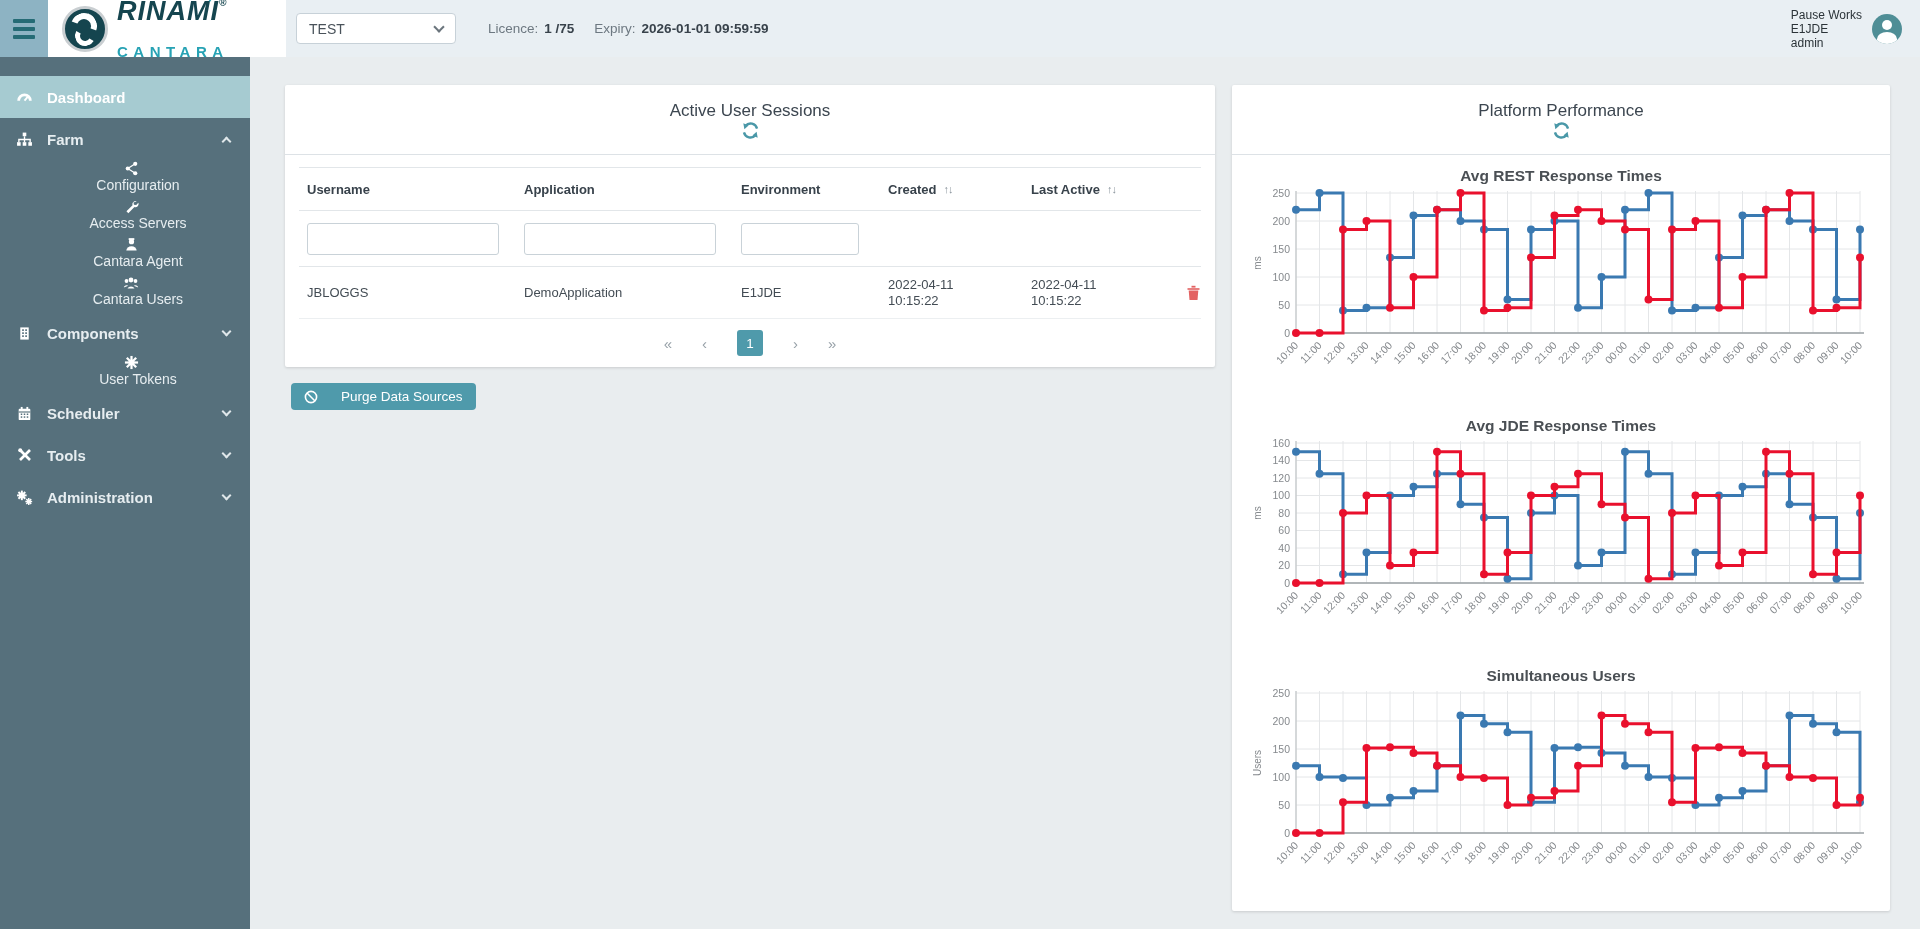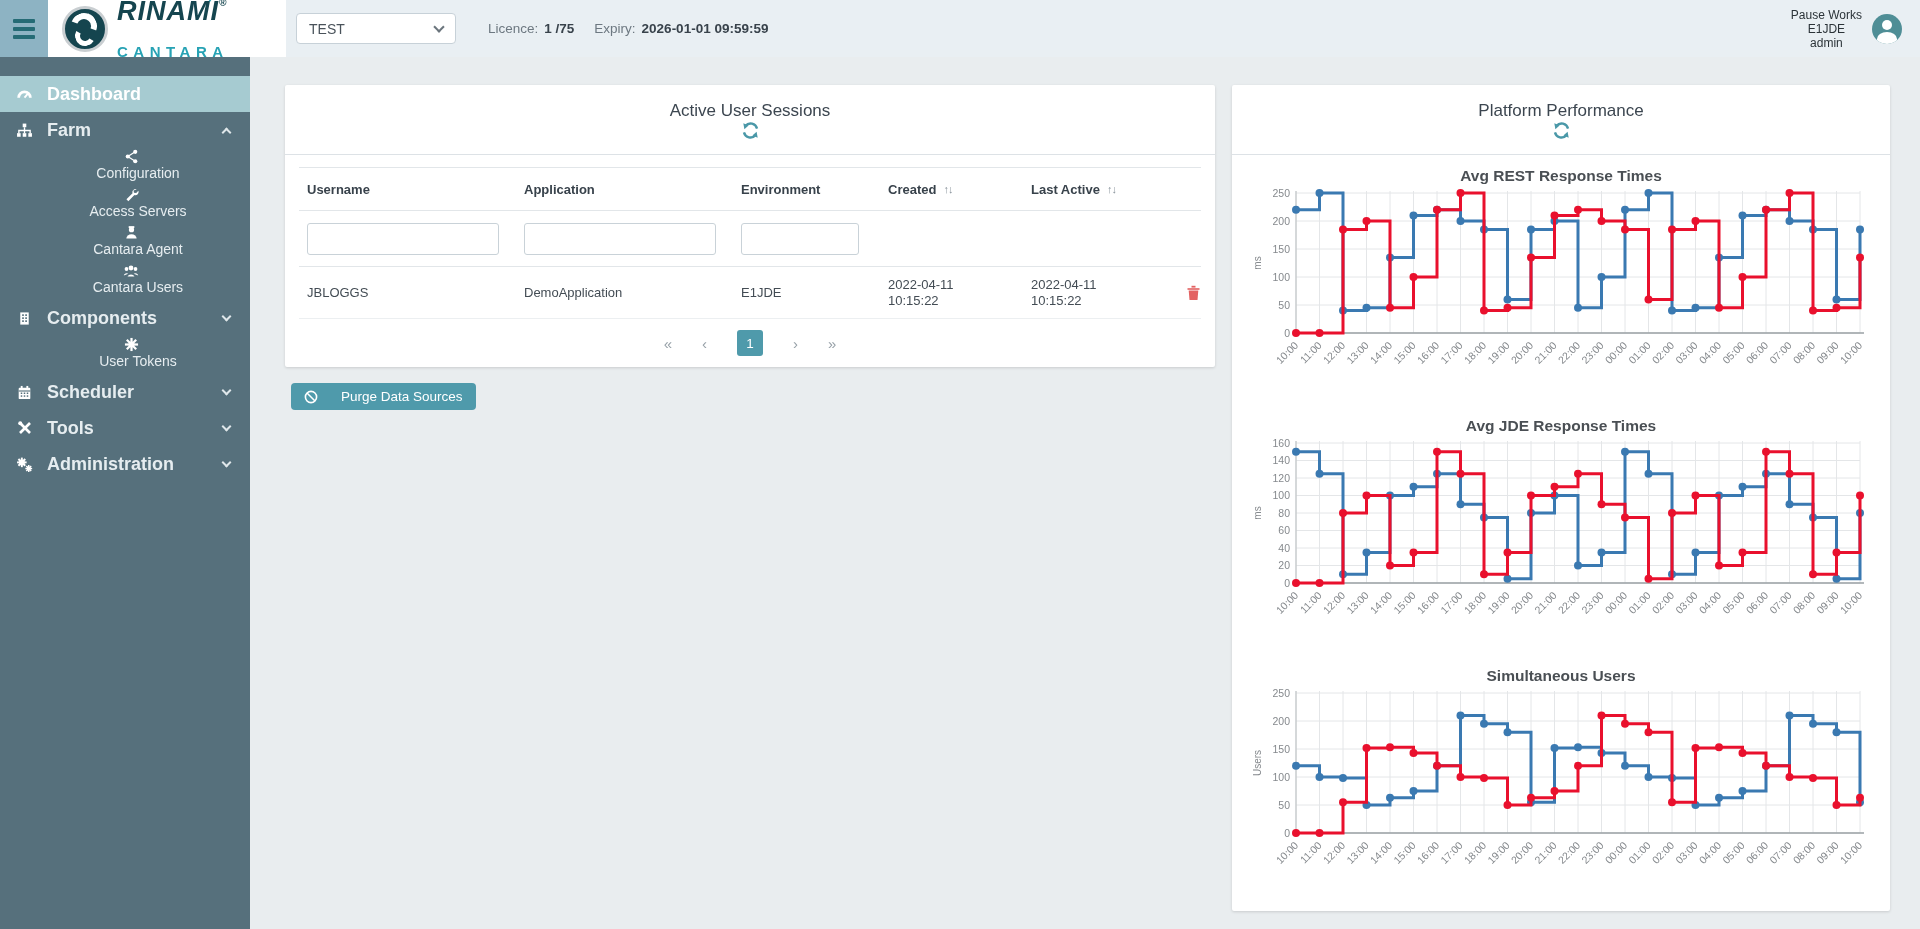--- a/index.html
+++ b/index.html
@@ -19,28 +19,28 @@
   .logo-reg { font-size:10px; vertical-align:top; color:#15454f; }
   .logo-tick { position:absolute; top:-4px; right:14px; width:0; height:0; border-left:5px solid transparent; border-right:5px solid transparent; border-top:8px solid #27a2b4; }
   .logo-line2 { font-size:15px; font-weight:bold; color:#27a2b4; letter-spacing:5.5px; margin-top:19px; }
   .env-select { margin:13px 0 0 10px; width:160px; height:31px; background:#fff; border:1px solid #c7d1d8; border-radius:4px; display:flex; align-items:center; justify-content:space-between; padding:0 12px; cursor:pointer; }
   .env-select .val { font-size:14px; color:#49525a; }
   .chev { width:8px; height:8px; border-right:2px solid #6b757d; border-bottom:2px solid #6b757d; transform:rotate(45deg); margin-top:-3px; }
   .licence-area { display:flex; align-items:center; gap:6px; margin-left:32px; font-size:13.5px; }
   .lic-label { color:#6d7881; }
   .lic-value { color:#38424b; font-weight:bold; margin-right:14px; }
   .user-area { margin-left:auto; display:flex; align-items:center; gap:10px; padding-right:18px; }
-  .user-lines { text-align:center; font-size:12px; color:#2b3338; line-height:14px; }
+  .user-lines { text-align:left; font-size:12px; color:#2b3338; line-height:14px; }
   .avatar { width:30px; height:30px; border-radius:50%; background:#4f8e96; position:relative; overflow:hidden; cursor:pointer; }
   .avatar .head { position:absolute; left:10px; top:6px; width:10px; height:10px; border-radius:50%; background:#fff; }
   .avatar .body { position:absolute; left:5px; top:18px; width:20px; height:14px; border-radius:50% 50% 0 0; background:#fff; }
 
   
   .sidebar { position:absolute; top:57px; left:0; width:250px; height:872px; background:#56707c; padding-top:19px; }
-  .side-item { display:flex; align-items:center; height:36px; padding:0 20px 0 16px; color:#e6edf0; font-size:18px; font-weight:bold; cursor:pointer; }
+  .side-item { display:flex; align-items:center; height:42px; padding:0 20px 0 16px; color:#e6edf0; font-size:15px; font-weight:bold; cursor:pointer; }
   .side-item.sub { height:38px; padding-left:46px; font-size:14px; font-weight:normal;flex-direction:column; }
   .side-item.active { background:#a6cbd1; color:#ffffff; }
   .side-item .s-icon { width:17px; height:17px; margin-right:14px; flex:0 0 auto; display:flex; align-items:center; justify-content:center; }
   .side-item .s-label { flex:1; }
   .side-chev { width:7px; height:7px; border-right:2px solid #dfe7ea; border-bottom:2px solid #dfe7ea; transform:rotate(45deg); margin-top:-3px; }
   .side-chev.up { transform:rotate(-135deg); margin-top:4px; }
 
   
   .main { position:absolute; top:57px; left:250px; right:0; bottom:0; padding:28px 30px 0 35px; display:flex; gap:17px; align-items:flex-start; }
   .card { background:#ffffff; border-radius:2px; box-shadow:0 1px 3px rgba(0,0,0,.14); }

